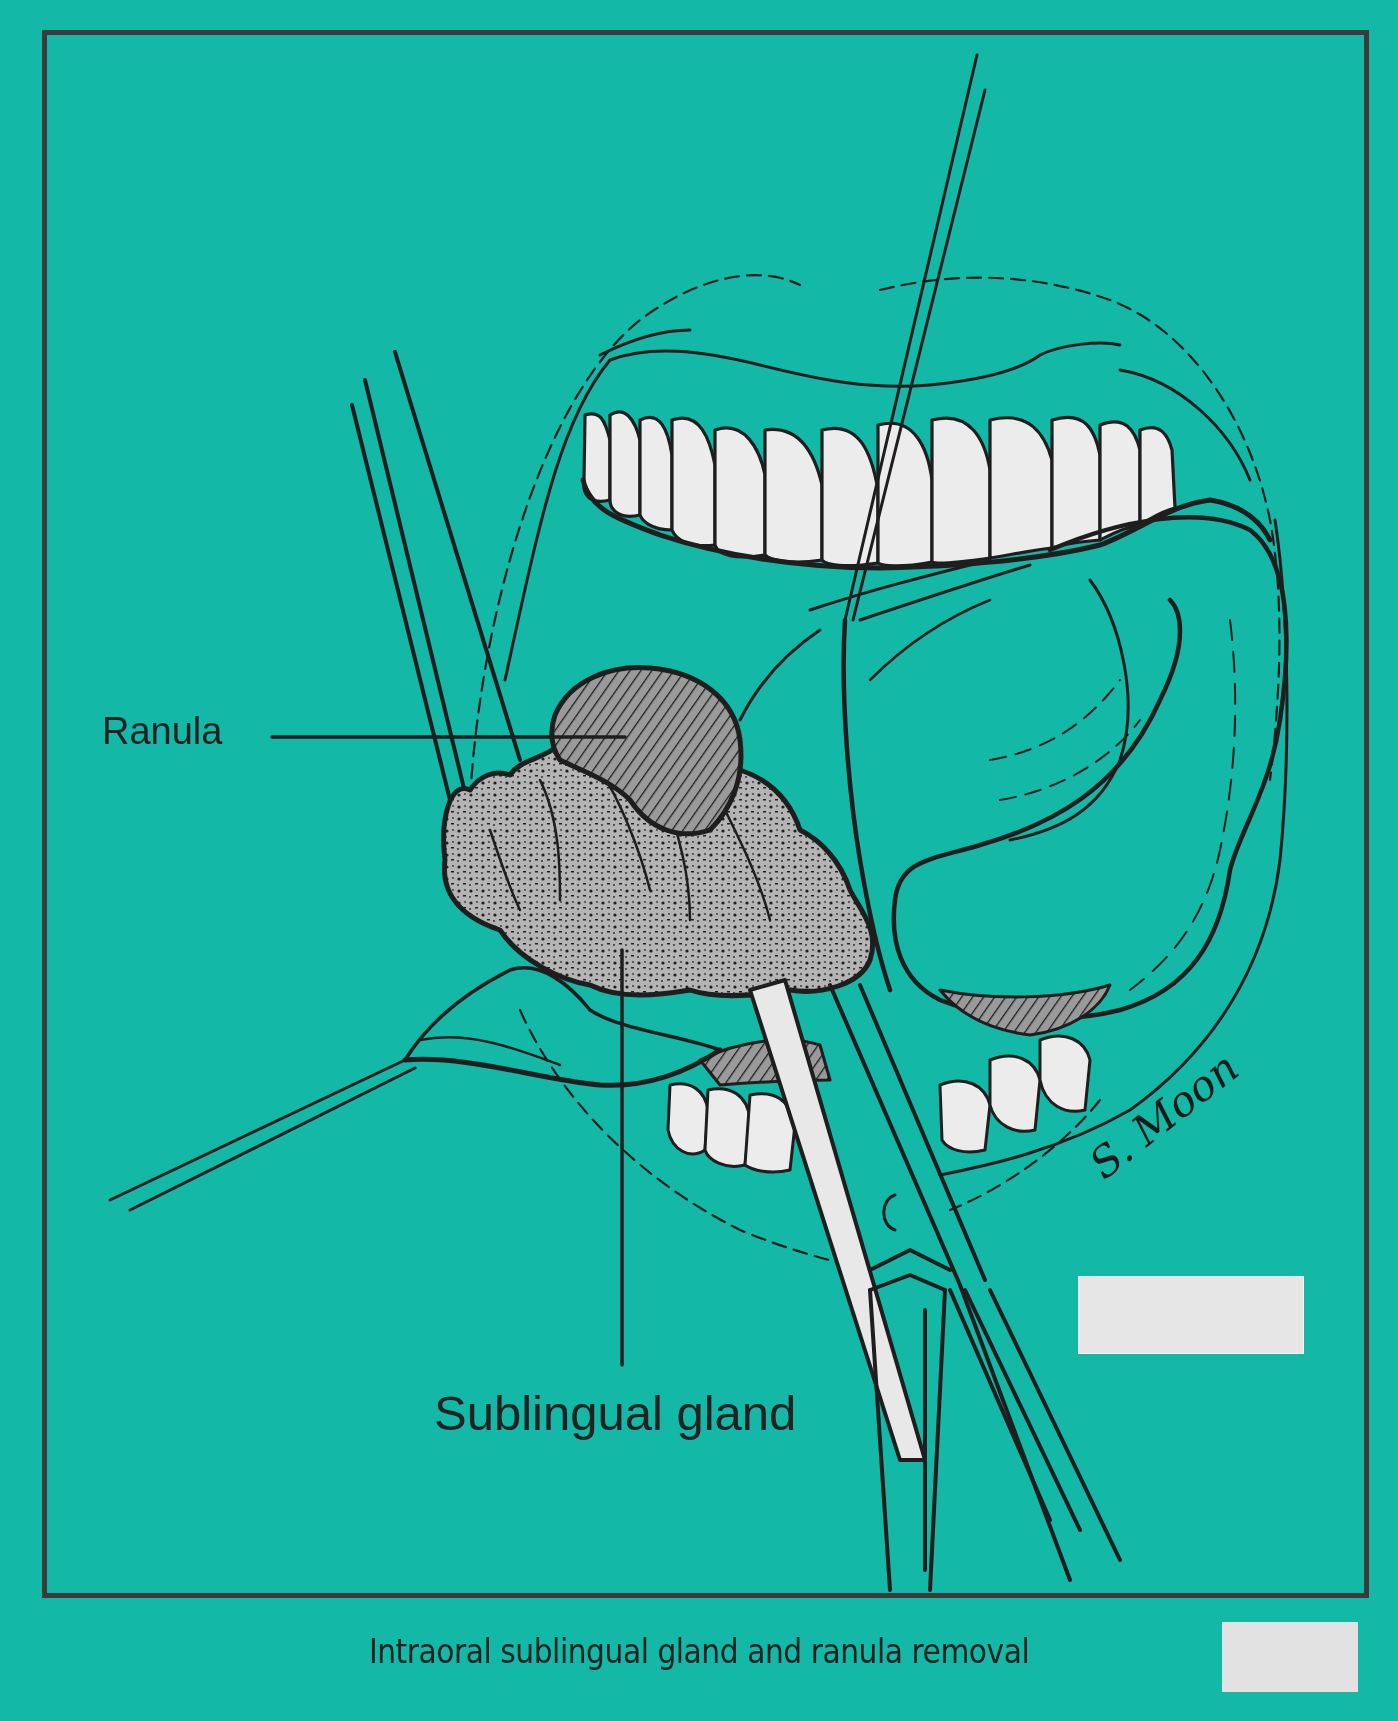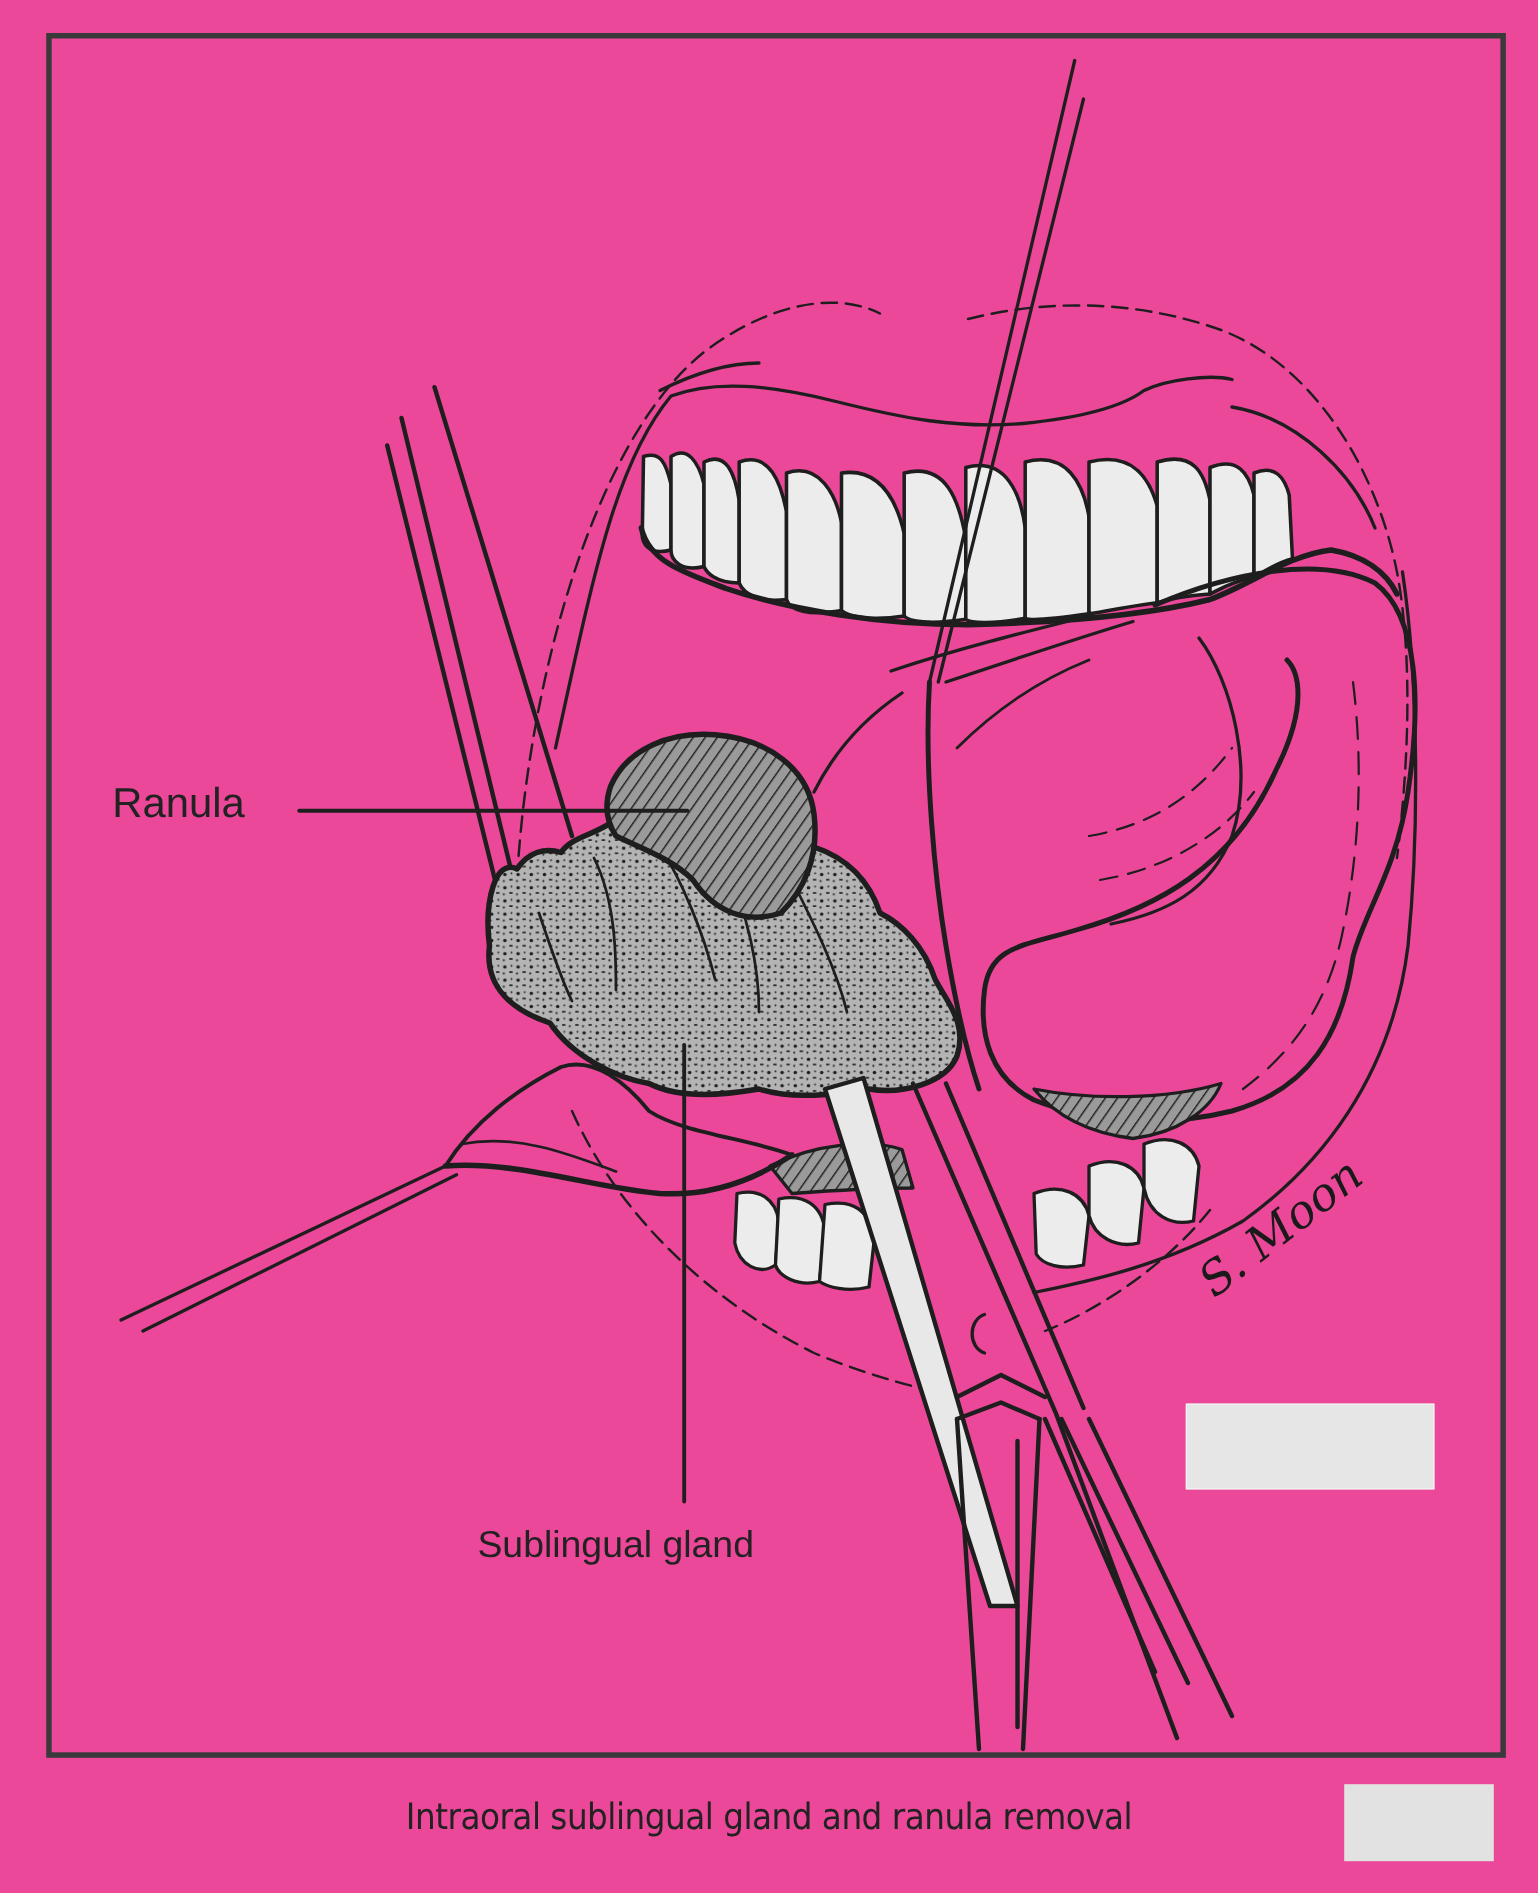--- a/index.html
+++ b/index.html
@@ -1,22 +1,22 @@
 <!DOCTYPE html>
 <html><head>
 <meta charset="utf-8">
 <style>
   html, body { margin: 0; padding: 0; background: #e9e9e9; }
   body { width: 1398px; height: 1721px; position: relative; overflow: hidden; }
-  .page { position: absolute; left: 0; top: 0; width: 1398px; height: 1721px; background: #ec4899; }
+  .page { position: absolute; left: 0; top: 0; width: 1398px; height: 1721px; background: #14b8a6; }
   .frame { position: absolute; left: 42px; top: 30px; width: 1317px; height: 1558px; border: 5px solid #3a3a3a; box-sizing: content-box; }
   svg.art { position: absolute; left: 0; top: 0; width: 1398px; height: 1721px; }
   .label { position: absolute; font-family: "Liberation Sans", sans-serif; color: #222; white-space: nowrap; }
   .label-ranula { left: 102px; top: 710px; font-size: 38px; }
-  .label-gland { left: 434px; top: 1385px; font-size: 34px; }
+  .label-gland { left: 434px; top: 1385px; font-size: 49px; }
   .caption { position: absolute; left: 0; width: 1398px; top: 1632px; text-align: center; font-family: "DejaVu Sans", sans-serif; font-size: 33px; color: #222; letter-spacing: -0.5px; transform: scaleX(0.9); transform-origin: 700px 0; }
   .signature { position: absolute; left: 1080px; top: 1150px; font-family: "DejaVu Serif", serif; font-style: italic; font-size: 42px; color: #1a1a1a; transform: rotate(-38deg); transform-origin: 0 0; }
   .patch { position: absolute; left: 1078px; top: 1276px; width: 224px; height: 76px; border: 1px solid #f4f4f4; background: #e6e6e6; }
   .patch2 { position: absolute; left: 1222px; top: 1622px; width: 136px; height: 70px; background: #e2e2e2; }
 </style>
 </head>
 <body>
 
 <div class="page">
   <div class="patch"></div>

